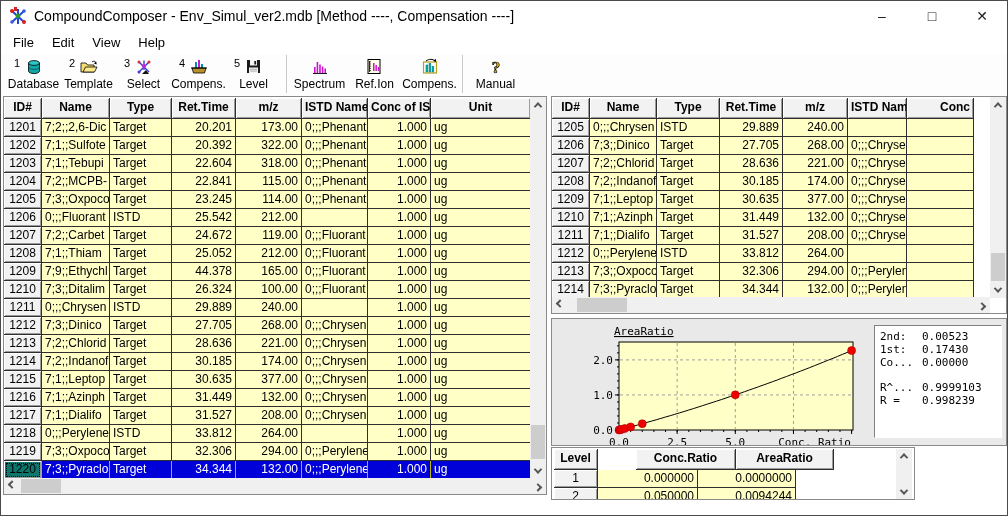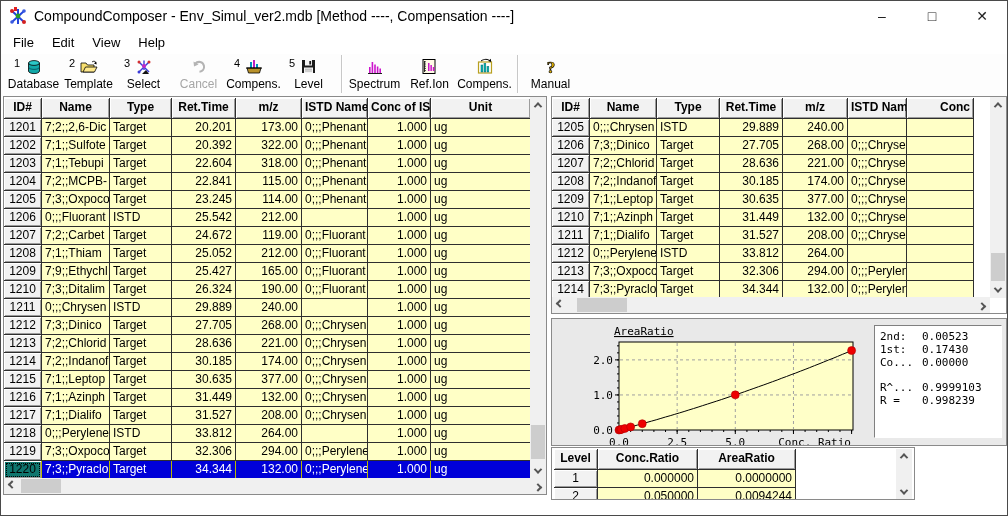--- a/index.html
+++ b/index.html
@@ -151,30 +151,20 @@
           </g>
           <circle cx="8" cy="7" r="2" fill="#c428c4"></circle>
           <circle cx="3" cy="3" r="1.5" fill="#d43030"></circle>
           <circle cx="13" cy="3" r="1.5" fill="#d43030"></circle>
           <circle cx="3" cy="13" r="1.5" fill="#3b3bd8"></circle>
           <path d="M6 15 L13 15 L10 11 Z" fill="#111"></path>
         </svg>
       </span>
       <span class="tlabel">Select</span>
     </div>
-    <div class="tbtn disabled">
-      <span class="num"></span>
-      <span class="ticon">
-        <svg width="16" height="16" viewBox="0 0 16 16">
-          <path d="M4 5 C7 1.5 12 2.5 13 7 C13.6 10 11.5 12.5 8.5 12.8" fill="none" stroke="#b4b4b4" stroke-width="2"></path>
-          <path d="M2.5 2.5 L3 7.5 L7.5 5.5 Z" fill="#b4b4b4"></path>
-        </svg>
-      </span>
-      <span class="tlabel">Cancel</span>
-    </div>
     <div class="tbtn">
       <span class="num">4</span>
       <span class="ticon">
         <svg width="18" height="16" viewBox="0 0 18 16">
           <rect x="5" y="3" width="2" height="9" fill="#0090c0"></rect>
           <rect x="8" y="1" width="2" height="11" fill="#c020c0"></rect>
           <rect x="11" y="5" width="2" height="7" fill="#0090c0"></rect>
           <path d="M2 9 L16 9 L14.5 14 L3.5 14 Z" fill="#b8912a" stroke="#000" stroke-width="0.8"></path>
           <path d="M1 9 L17 9" stroke="#000" stroke-width="1"></path>
         </svg>
@@ -339,32 +329,32 @@
           <div class="cell al-r" style="width: 64px;">25.052</div>
           <div class="cell al-r" style="width: 66px;">212.00</div>
           <div class="cell al-l" style="width: 66px;">0;;;Fluorant</div>
           <div class="cell al-r" style="width: 63px;">1.000</div>
           <div class="cell al-l" style="width: 100px;">ug</div>
         </div>
         <div class="trow">
           <div class="cell al-c idcell" style="width: 38px;">1209</div>
           <div class="cell al-l" style="width: 68px;">7;9;;Ethychl</div>
           <div class="cell al-l" style="width: 62px;">Target</div>
-          <div class="cell al-r" style="width: 64px;">25.427</div>
+          <div class="cell al-r" style="width: 64px;">44.378</div>
           <div class="cell al-r" style="width: 66px;">165.00</div>
           <div class="cell al-l" style="width: 66px;">0;;;Fluorant</div>
           <div class="cell al-r" style="width: 63px;">1.000</div>
           <div class="cell al-l" style="width: 100px;">ug</div>
         </div>
         <div class="trow">
           <div class="cell al-c idcell" style="width: 38px;">1210</div>
           <div class="cell al-l" style="width: 68px;">7;3;;Ditalim</div>
           <div class="cell al-l" style="width: 62px;">Target</div>
           <div class="cell al-r" style="width: 64px;">26.324</div>
-          <div class="cell al-r" style="width: 66px;">190.00</div>
+          <div class="cell al-r" style="width: 66px;">100.00</div>
           <div class="cell al-l" style="width: 66px;">0;;;Fluorant</div>
           <div class="cell al-r" style="width: 63px;">1.000</div>
           <div class="cell al-l" style="width: 100px;">ug</div>
         </div>
         <div class="trow">
           <div class="cell al-c idcell" style="width: 38px;">1211</div>
           <div class="cell al-l" style="width: 68px;">0;;;Chrysen</div>
           <div class="cell al-l" style="width: 62px;">ISTD</div>
           <div class="cell al-r" style="width: 64px;">29.889</div>
           <div class="cell al-r" style="width: 66px;">240.00</div>
@@ -693,21 +683,21 @@
           <span class="sl">R =</span>
           <span class="sv">0.998239</span>
         </div>
       </div>
   </div>
 
   <div class="pane" id="bottom-pane">
     <div class="grid" id="levels-grid" style="left:2px;">
         <div class="trow thead">
           <div class="hcell" style="width: 44px;">Level</div>
-          <div class="hcell" style="width: 100px;">Conc.Ratio</div>
+          <div class="hcell" style="width: 100px; margin-left: 38px;">Conc.Ratio</div>
           <div class="hcell" style="width: 98px;">AreaRatio</div>
         </div>
         <div class="trow">
           <div class="cell al-l idcell" style="width: 44px;">1</div>
           <div class="cell al-r" style="width: 100px;">0.000000</div>
           <div class="cell al-r" style="width: 98px;">0.0000000</div>
         </div>
         <div class="trow">
           <div class="cell al-l idcell" style="width: 44px;">2</div>
           <div class="cell al-r" style="width: 100px;">0.050000</div>

